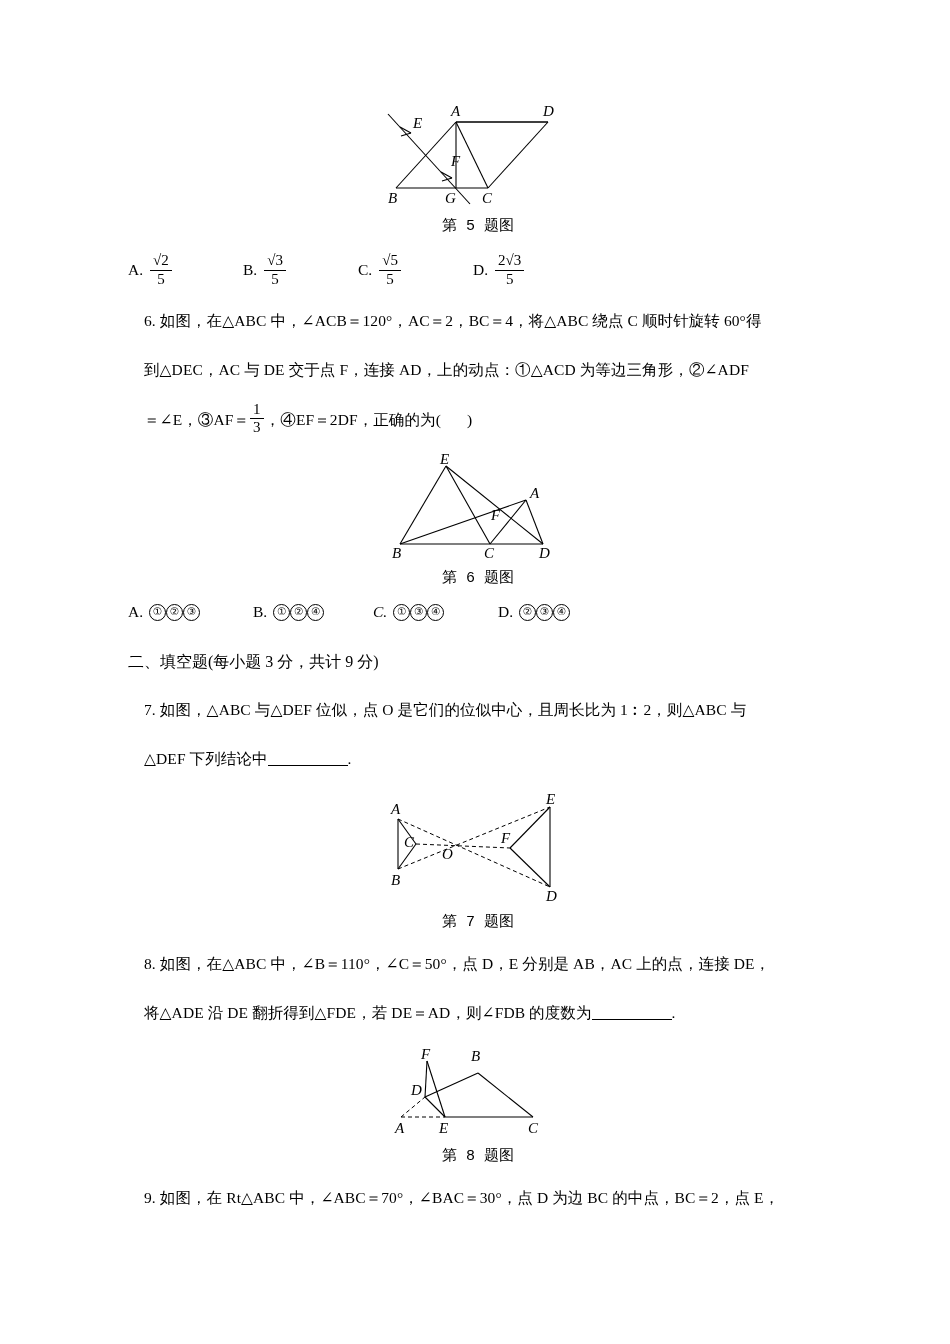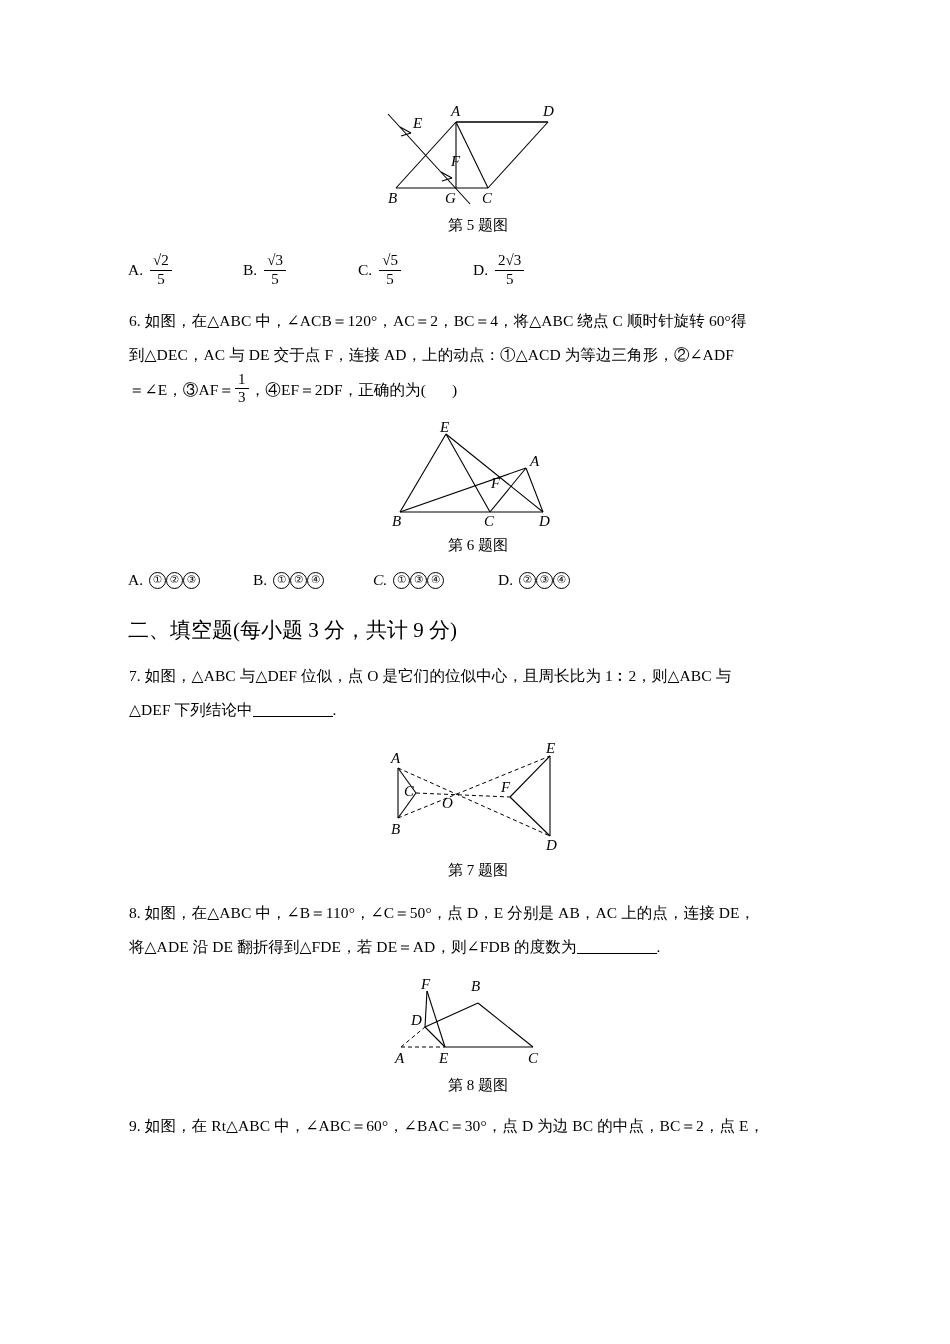--- a/index.html
+++ b/index.html
@@ -30,25 +30,25 @@
   }
 
   
   .qline {
     font-size: 15.5px;
     line-height: 33px;
     text-align: justify;
     letter-spacing: 0.1px;
   }
   .qpara {
-    margin: 1px;
+    margin: 16px;
   }
   .it { font-style: italic; }
   .sect-head {
-    font-size: 21px;
+    font-size: 16px;
     line-height: 30px;
   }
 
   
   .opt-row {
     display: flex;
     font-size: 15.5px;
     align-items: flex-start;
   }
   .opt-row .opt {
@@ -89,20 +89,21 @@
 
   
   .figwrap {
     width: 100%;
     text-align: center;
   }
   .figcap {
     font-size: 15px;
     text-align: center;
     margin-top: 2px;
+    font-family: Liberation Mono, monospace;
   }
   svg { display: inline-block; }
   svg text {
     font-family: "Liberation Serif", "DejaVu Serif", serif;
     font-style: italic;
     font-size: 15px;
   }
   .blank-ul {
     display: inline-block;
     width: 80px;
@@ -336,18 +337,18 @@
         <text x="12" y="88">A</text>
         <text x="56" y="88">E</text>
         <text x="145" y="88">C</text>
       </svg>
       <div class="figcap">第 8 题图</div>
     </div>
 
     <div style="margin-top:14px;">
       <div class="qline qpara">
         <span>9.</span>
-        <span>如图，在 Rt△ABC 中，∠ABC＝60°，∠BAC＝30°，点 D 为边 BC 的中点，BC＝2，点 E，</span>
+        <span>如图，在 Rt△ABC 中，∠ABC＝70°，∠BAC＝30°，点 D 为边 BC 的中点，BC＝2，点 E，</span>
       </div>
     </div>
 
   </div>
 </div>
 
 </body></html>

